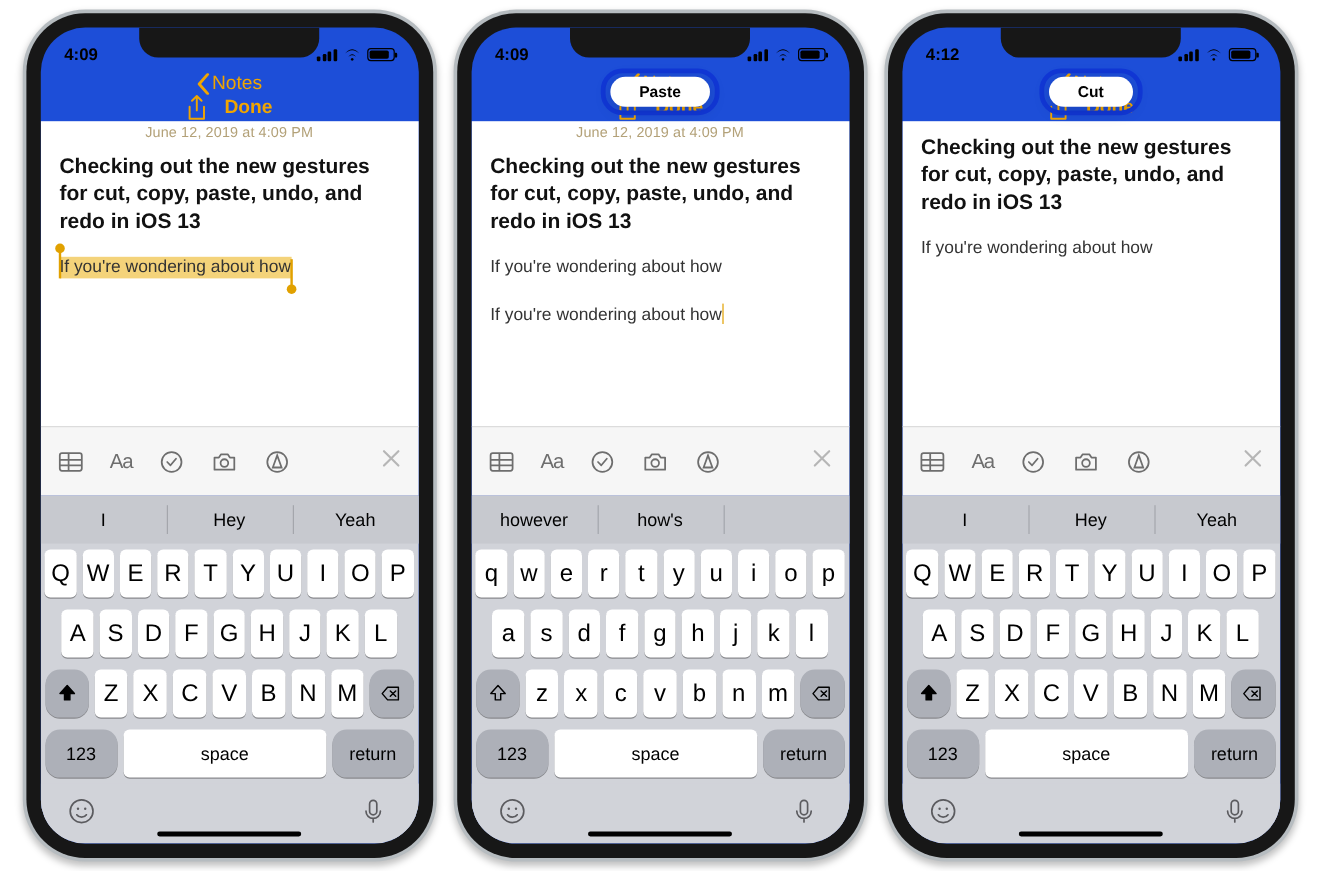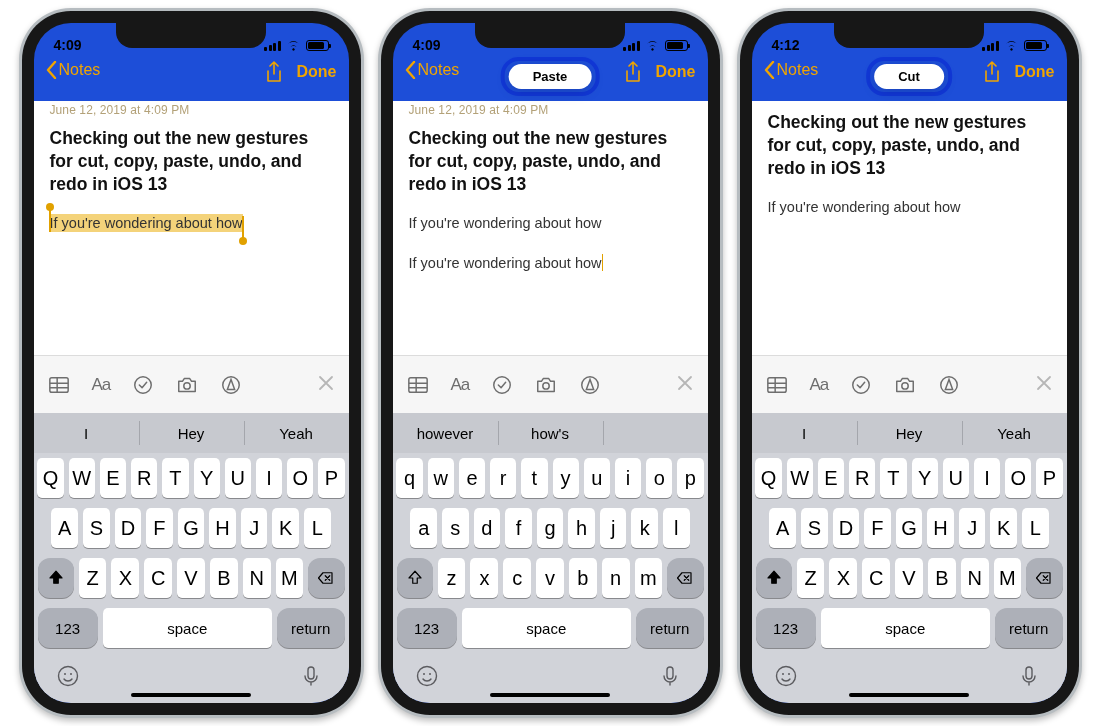--- a/index.html
+++ b/index.html
@@ -93,23 +93,24 @@
   .sig-bars span:nth-child(4){height:10px;}
   .wifi-icon { width:15px; height:11px; }
   .battery { width:23px; height:11px; border:1px solid #000; border-radius:3px; position:relative; }
   .battery::after { content:""; position:absolute; right:-3px; top:3px; width:2px; height:4px; background:#000; border-radius:0 1px 1px 0;}
   .battery .fill { position:absolute; left:1px; top:1px; bottom:1px; width:80%; background:#000; border-radius:1.5px;}
   
   .nav {
     position:relative;
     height: 40px;
     display:flex;
-    align-items:flex-start;
+    align-items:center;
     justify-content:space-between;
     padding: 0 12px;
+    flex-direction: column;
   }
   .nav-left, .nav-right { display:flex; align-items:center; gap:14px; }
   .back {
     display:flex; align-items:center; gap:2px;
     color: var(--nav-yellow);
     font-size: 16px;
   }
   .back .chev { width:11px; height:18px; }
   .share-icon { width:18px; height:22px; color:var(--nav-yellow); }
   .done { color: var(--nav-yellow); font-size:16px; font-weight:600; }
@@ -137,20 +138,21 @@
   }
   
   .note-body {
     flex:1;
     padding: 0 16px;
     overflow:hidden;
     background: #fff;
     position:relative;
   }
   .date {
+    text-align:center;
     color: var(--date-gray);
     font-size: 12px;
     margin-top: 2px;
     letter-spacing:.1px;
   }
   .title {
     font-size: 17.5px;
     font-weight: 800;
     color:#111;
     margin-top: 10px;

